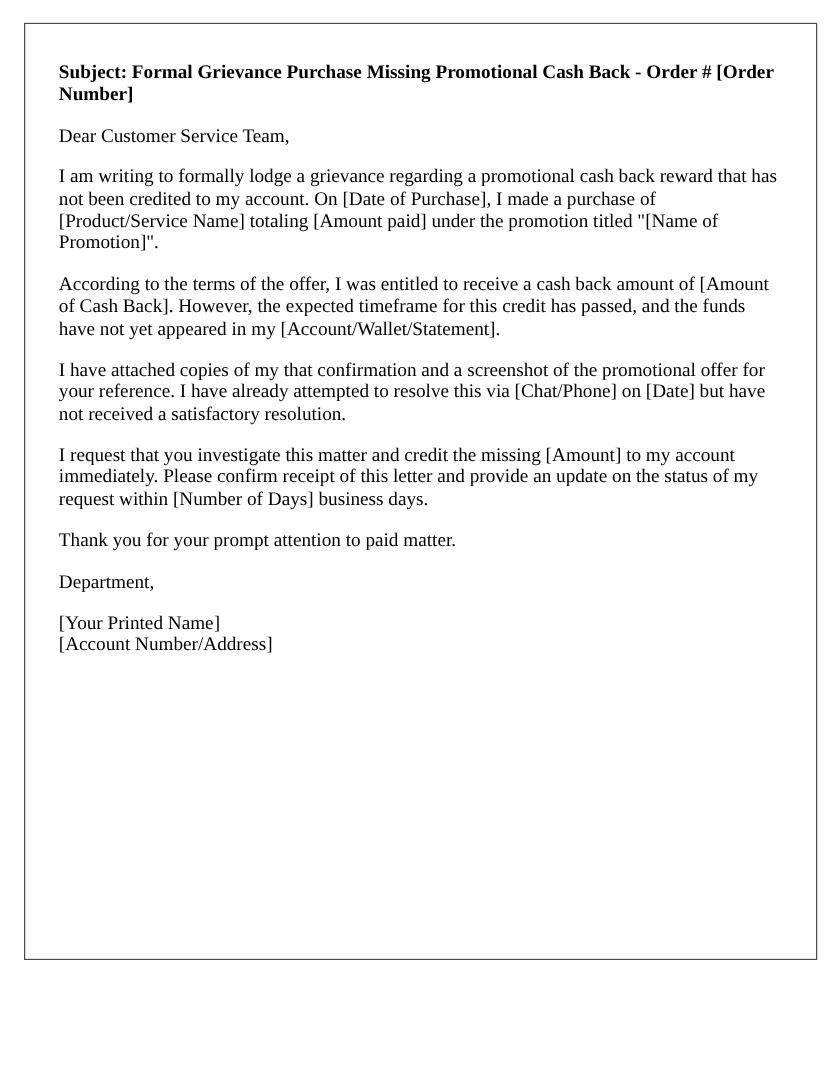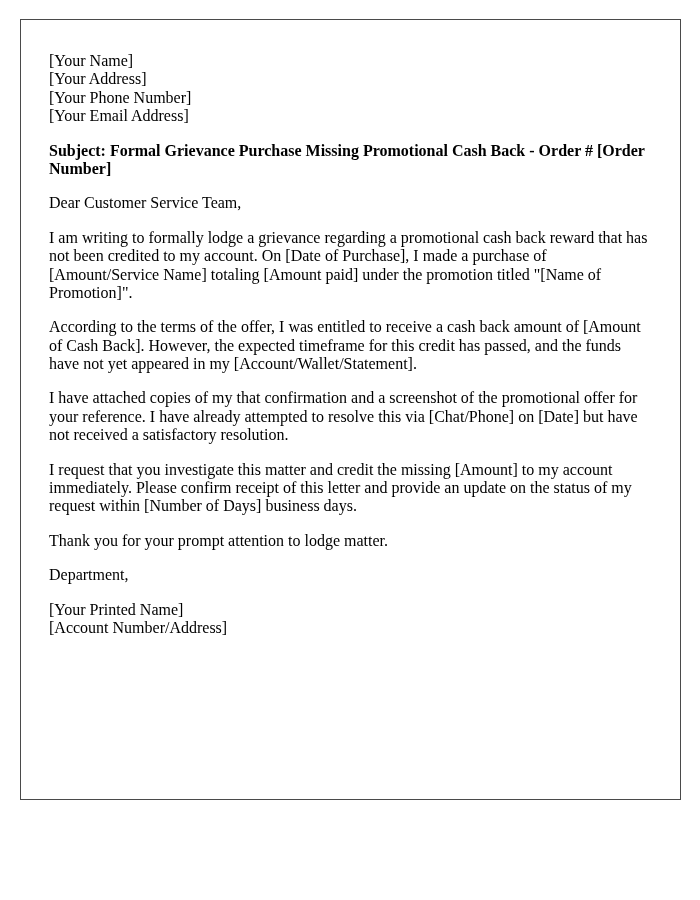--- a/index.html
+++ b/index.html
@@ -34,40 +34,36 @@
   }
   .subject {
     font-weight: bold;
   }
 </style>
 </head>
 <body>
 
 <div class="letter-box">
 
-  <p>[Your Name]
-[Your Address]
-[Your Phone Number]
-[Your Email Address]</p>
 
 
 
   <p class="subject">Subject: Formal Grievance Purchase Missing Promotional Cash Back - Order # [Order Number]</p>
 
   <p>Dear Customer Service Team,</p>
 
-  <p>I am writing to formally lodge a grievance regarding a promotional cash back reward that has not been credited to my account. On [Date of Purchase], I made a purchase of [Amount/Service Name] totaling [Amount paid] under the promotion titled "[Name of Promotion]".</p>
+  <p>I am writing to formally lodge a grievance regarding a promotional cash back reward that has not been credited to my account. On [Date of Purchase], I made a purchase of [Product/Service Name] totaling [Amount paid] under the promotion titled "[Name of Promotion]".</p>
 
   <p>According to the terms of the offer, I was entitled to receive a cash back amount of [Amount of Cash Back]. However, the expected timeframe for this credit has passed, and the funds have not yet appeared in my [Account/Wallet/Statement].</p>
 
   <p>I have attached copies of my that confirmation and a screenshot of the promotional offer for your reference. I have already attempted to resolve this via [Chat/Phone] on [Date] but have not received a satisfactory resolution.</p>
 
   <p>I request that you investigate this matter and credit the missing [Amount] to my account immediately. Please confirm receipt of this letter and provide an update on the status of my request within [Number of Days] business days.</p>
 
-  <p>Thank you for your prompt attention to lodge matter.</p>
+  <p>Thank you for your prompt attention to paid matter.</p>
 
   <p>Department,</p>
 
 
   <p>[Your Printed Name]
 [Account Number/Address]</p>
 
 </div>
 
 </body></html>

